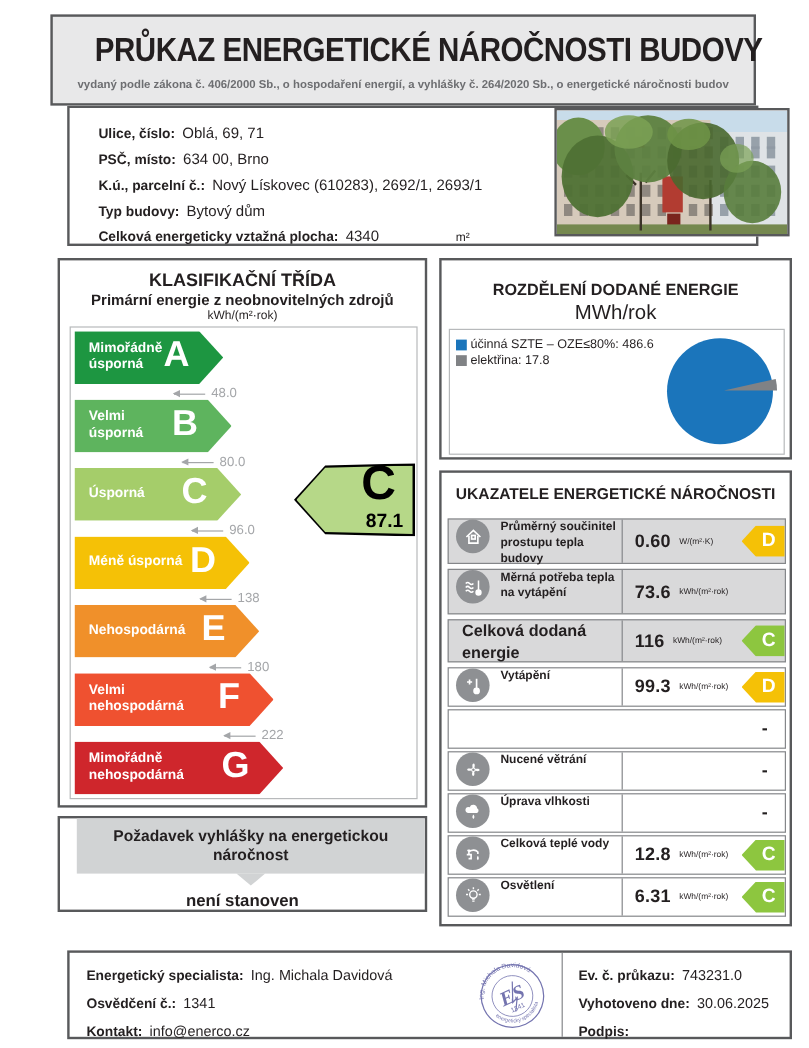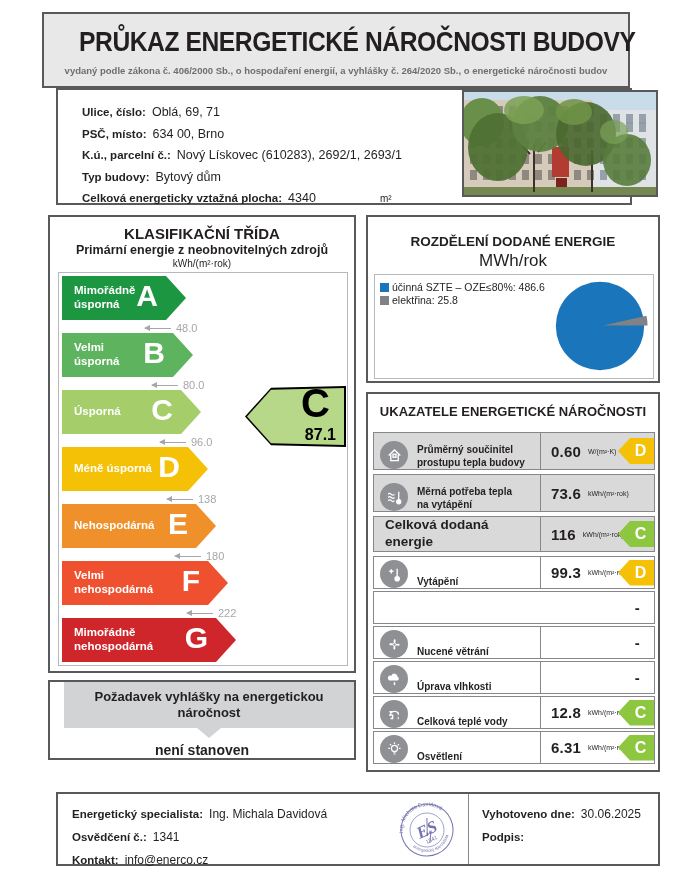--- a/index.html
+++ b/index.html
@@ -66,21 +66,21 @@
   .legend-item{display:flex;align-items:center;gap:3px;font-size:10.5px;line-height:13px;}
   .legend-swatch{width:9px;height:9px;flex:0 0 auto;}
   .pie-svg{position:absolute;right:5px;top:3px;}
 
   
   .ind-box{left:366px;top:392px;width:294px;height:380px;text-align:center;}
   .ind-title{font-size:13px;font-weight:bold;margin-top:10px;}
   .ind-row{position:absolute;left:5px;width:282px;border:1px solid #85878a;box-sizing:border-box;
            display:flex;background:#fff;text-align:left;}
   .ind-row.shaded{background:#d9d9da;}
-  .cell-label{width:167px;flex:0 0 auto;border-right:1px solid #85878a;display:flex;align-items:flex-end;box-sizing:border-box;}
+  .cell-label{width:145px;flex:0 0 auto;border-right:1px solid #85878a;display:flex;align-items:flex-start;box-sizing:border-box;}
   .icon-circle{width:28px;height:28px;border-radius:50%;background:#8e9093;margin-left:6px;
            display:flex;align-items:center;justify-content:center;flex:0 0 auto;}
   .row-label{font-size:10px;font-weight:bold;margin-left:9px;line-height:1.3;}
   .row-label.emphasis{font-size:13.5px;margin-left:11px;}
   .cell-value{flex:1;position:relative;display:flex;align-items:center;}
   .val{font-size:15px;font-weight:bold;margin-left:10px;letter-spacing:.2px;}
   .val.dash{position:absolute;right:14px;margin:0;}
   .unit{font-size:7px;margin-left:7px;}
   .grade-badge{position:absolute;right:0;top:50%;transform:translateY(-50%);width:36px;height:26px;
            clip-path:polygon(0 50%,12px 0,100% 0,100% 100%,12px 100%);
@@ -301,21 +301,21 @@
     <div class="pie-title">ROZDĚLENÍ DODANÉ ENERGIE</div>
     <div class="pie-unit">MWh/rok</div>
     <div class="pie-area">
       <div class="legend">
           <div class="legend-item">
             <span class="legend-swatch" style="background: rgb(27, 117, 187);"></span>
             <span>účinná SZTE – OZE≤80%: 486.6</span>
           </div>
           <div class="legend-item">
             <span class="legend-swatch" style="background: rgb(128, 130, 133);"></span>
-            <span>elektřina: 25.8</span>
+            <span>elektřina: 17.8</span>
           </div>
         </div>
       <svg class="pie-svg" width="96" height="96" viewBox="0 0 100 100">
           <circle cx="50" cy="50" r="46" fill="#1b75bb"></circle>
           <path d="M50 50 L94.87 39.88 A46 46 0 0 1 96 50 Z" fill="#808285" transform="translate(3.5 -0.5)"></path>
         </svg>
     </div>
   </div>
 
   <div class="box ind-box">
@@ -473,20 +473,21 @@
   </div>
 
   <div class="box footer-box">
     <div class="f-col f-left">
         <div class="f-row"><span class="f-label">Energetický specialista:</span><span class="f-value">Ing. Michala Davidová</span></div>
         <div class="f-row"><span class="f-label">Osvědčení č.:</span><span class="f-value">1341</span></div>
         <div class="f-row"><span class="f-label">Kontakt:</span><span class="f-value">info@enerco.cz</span></div>
       </div>
     <div class="f-divider"></div>
     <div class="f-col f-right">
+        <div class="f-row"><span class="f-label">Ev. č. průkazu:</span><span class="f-value">743231.0</span></div>
         <div class="f-row"><span class="f-label">Vyhotoveno dne:</span><span class="f-value">30.06.2025</span></div>
         <div class="f-row"><span class="f-label">Podpis:</span><span class="f-value"></span></div>
       </div>
     <svg class="stamp" width="70" height="70" viewBox="0 0 70 70">
       <g transform="rotate(-25 35 35)" opacity="0.78">
         <circle cx="35" cy="35" r="26" fill="none" stroke="#4d4d99" stroke-width="1"></circle>
         <circle cx="35" cy="35" r="17" fill="none" stroke="#4d4d99" stroke-width="0.6"></circle>
         <defs>
           <path id="stArcT" d="M 11 35 A 24 24 0 0 1 59 35" fill="none"></path>
           <path id="stArcB" d="M 13 35 A 22 22 0 0 0 57 35" fill="none"></path>

